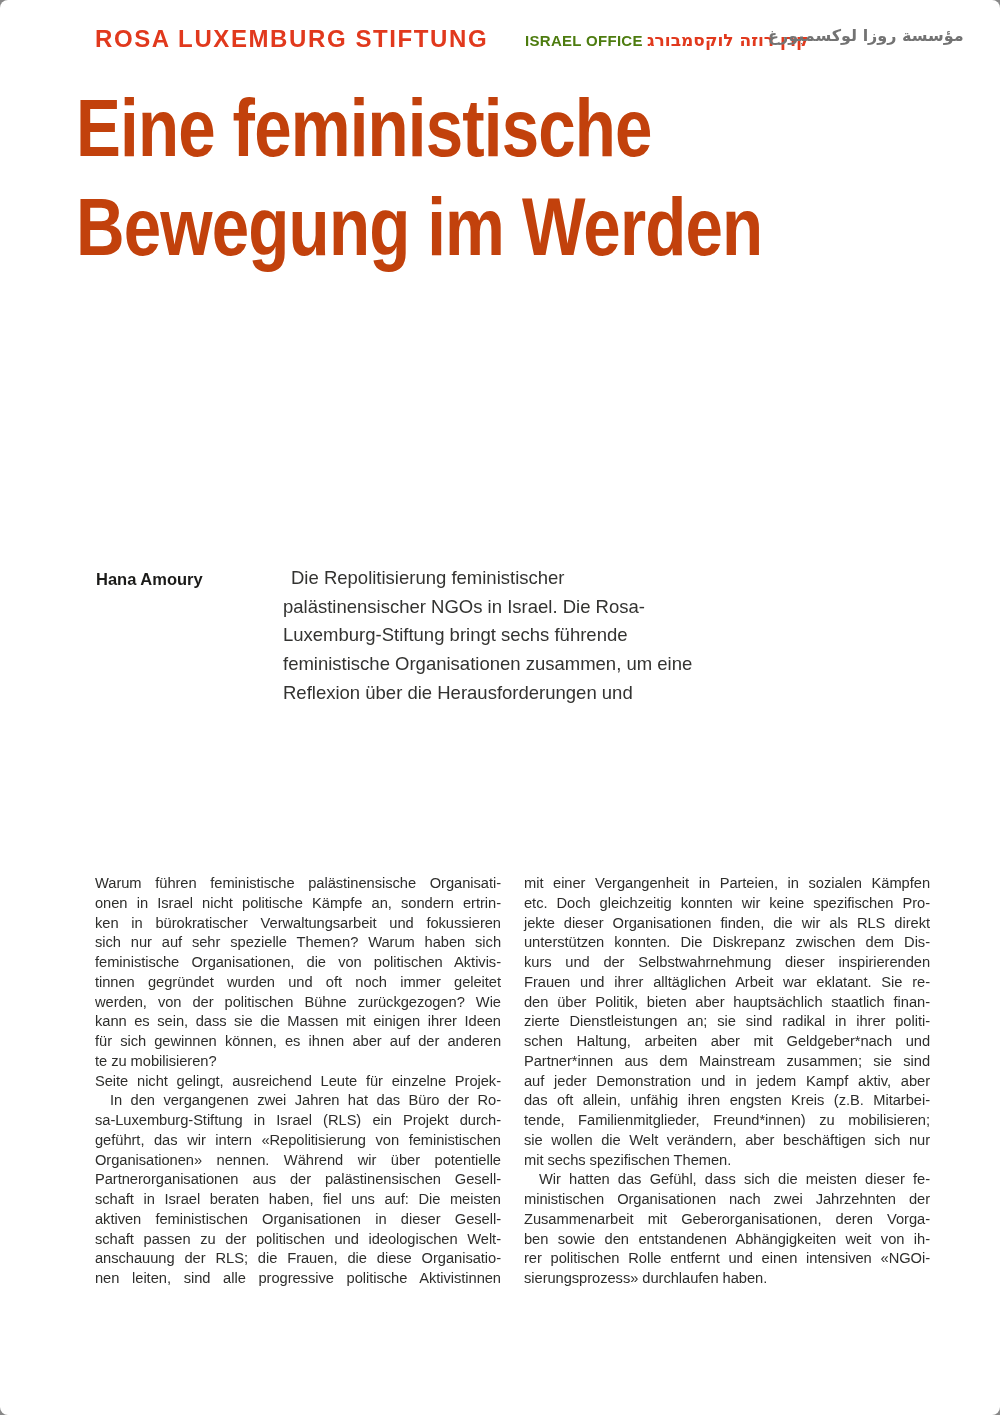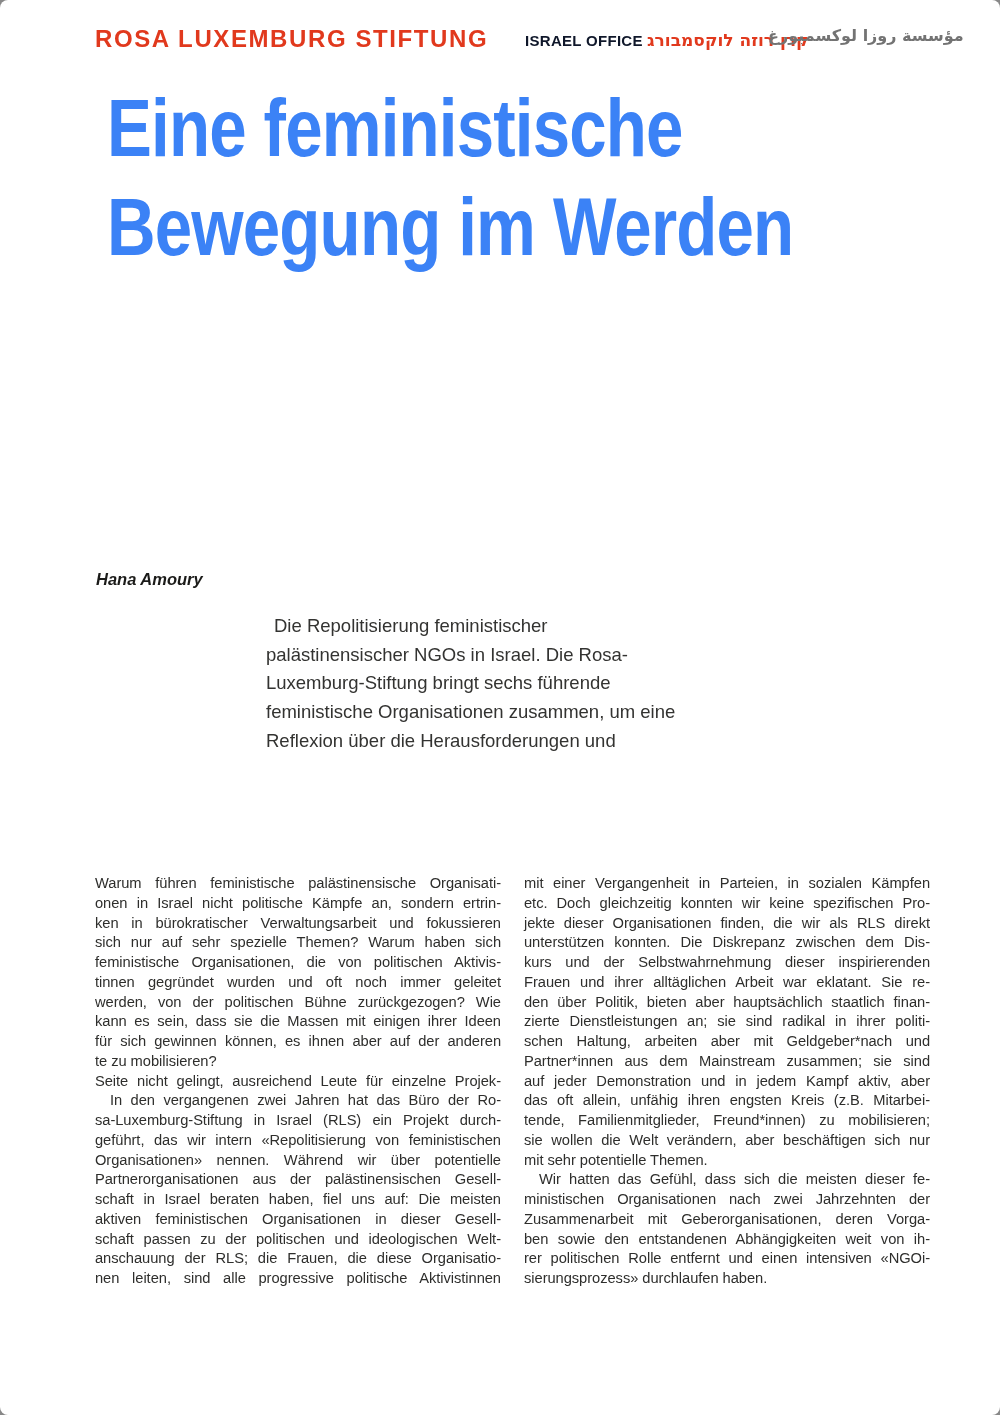--- a/index.html
+++ b/index.html
@@ -14,56 +14,55 @@
   }
   
   .brand {
     position:absolute; left:95px; top:27px;
     font-size:24px; font-weight:bold; letter-spacing:1.6px;
     color:#e1391d; white-space:nowrap; line-height:24px;
   }
   .office {
     position:absolute; left:525px; top:32px;
     font-size:15px; font-weight:bold; letter-spacing:0.3px;
-    color:#0f172a; white-space:nowrap; line-height:18px;
+    color:#4d7c0f; white-space:nowrap; line-height:18px;
   }
   .office-he {
     position:absolute; left:647px; top:31px;
     font-size:17px; font-weight:bold; direction:rtl;
     color:#e1391d; white-space:nowrap; line-height:18px;
     font-family:"DejaVu Sans",sans-serif;
     text-align:center;
   }
   .office-ar {
     position:absolute; left:768px; top:25px;
     font-size:16px; font-weight:bold; direction:rtl;
     color:#737373; white-space:nowrap; line-height:22px;
     font-family:"DejaVu Sans",sans-serif;
   }
   
   .headline {
-    position:absolute; left:107px; top:78px;
-    color:#3b82f6;
+    position:absolute; left:76px; top:78px;
+    color:#c2410c;
   }
   .headline-line {
     display:block; white-space:nowrap;
     font-size:82px; font-weight:bold; line-height:99px;
     letter-spacing:-1px;
     transform:scaleX(0.82); transform-origin:left center;
   }
   
   .author {
     position:absolute; left:96px; top:569px;
     font-size:16.5px; font-weight:bold; color:#1b1b19;
-    line-height:20px; white-space:nowrap;font-style:italic;
+    line-height:20px; white-space:nowrap;
   }
   .lead {
-    position:absolute; left:266px; top:564px; width:480px;
+    position:absolute; left:283px; top:564px; width:480px;
     color:#333331;
-    margin-top:48px;
   }
   .lead-line {
     font-size:18.5px; line-height:28.7px; text-align:left;
     white-space:nowrap;
   }
   .lead-line.indent { text-indent:8px; }
   
   .body-col {
     position:absolute; top:874px; width:406px;
     color:#2e2e2c;
@@ -133,21 +132,21 @@
       <div class="body-line">kurs und der Selbstwahrnehmung dieser inspirierenden</div>
       <div class="body-line">Frauen und ihrer alltäglichen Arbeit war eklatant. Sie re-</div>
       <div class="body-line">den über Politik, bieten aber hauptsächlich staatlich finan-</div>
       <div class="body-line">zierte Dienstleistungen an; sie sind radikal in ihrer politi-</div>
       <div class="body-line">schen Haltung, arbeiten aber mit Geldgeber*nach und</div>
       <div class="body-line">Partner*innen aus dem Mainstream zusammen; sie sind</div>
       <div class="body-line">auf jeder Demonstration und in jedem Kampf aktiv, aber</div>
       <div class="body-line">das oft allein, unfähig ihren engsten Kreis (z.B. Mitarbei-</div>
       <div class="body-line">tende, Familienmitglieder, Freund*innen) zu mobilisieren;</div>
       <div class="body-line">sie wollen die Welt verändern, aber beschäftigen sich nur</div>
-      <div class="body-line end">mit sehr potentielle Themen.</div>
+      <div class="body-line end">mit sechs spezifischen Themen.</div>
       <div class="body-line indent">Wir hatten das Gefühl, dass sich die meisten dieser fe-</div>
       <div class="body-line">ministischen Organisationen nach zwei Jahrzehnten der</div>
       <div class="body-line">Zusammenarbeit mit Geberorganisationen, deren Vorga-</div>
       <div class="body-line">ben sowie den entstandenen Abhängigkeiten weit von ih-</div>
       <div class="body-line">rer politischen Rolle entfernt und einen intensiven «NGOi-</div>
       <div class="body-line end">sierungsprozess» durchlaufen haben.</div>
     </div>
 
 </div>
 

